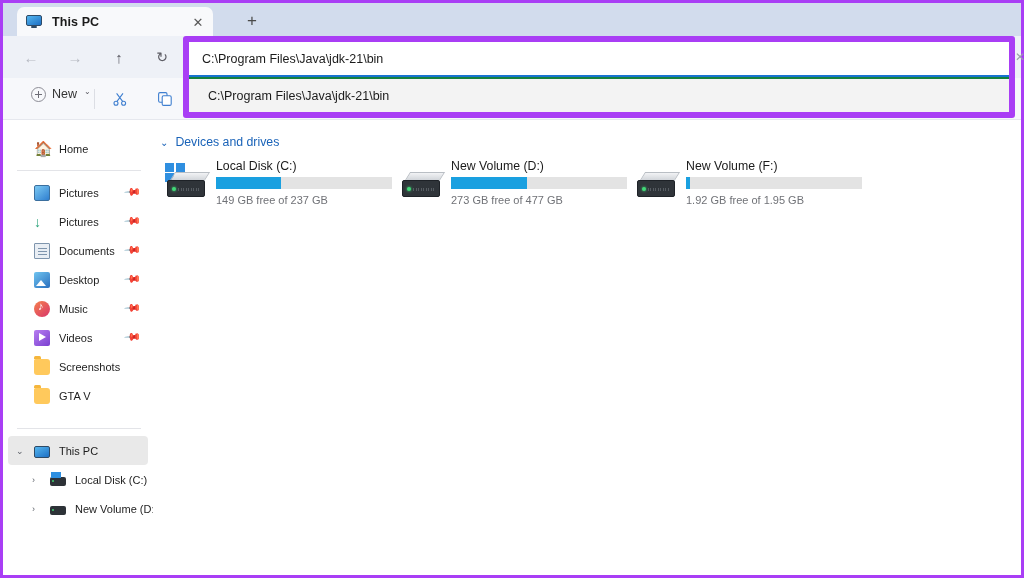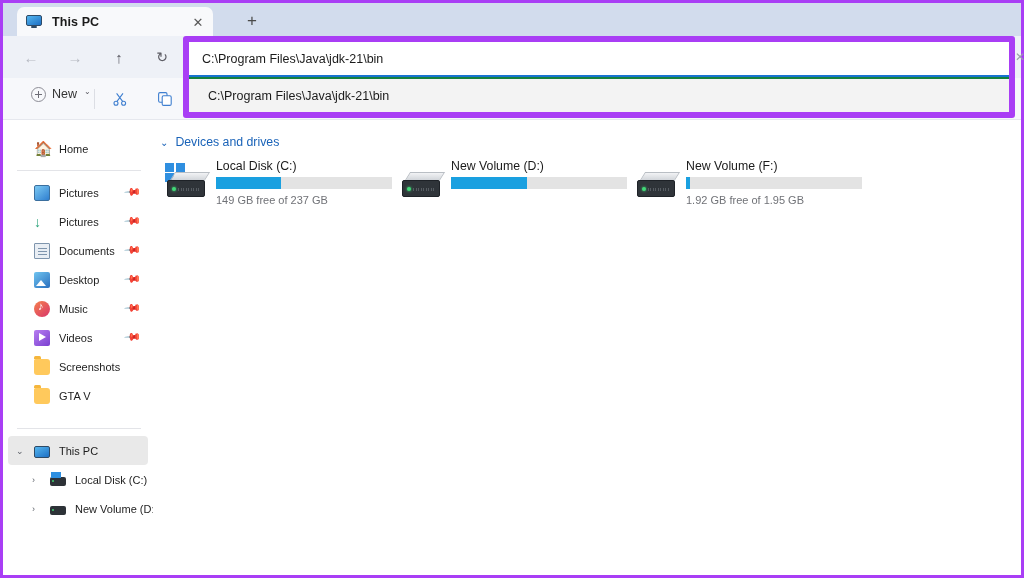--- a/index.html
+++ b/index.html
@@ -347,20 +347,21 @@
           <div class="dtop"></div>
             <div class="dbody">
               <div class="vents"></div>
             </div>
         </div>
         <div class="drive-info">
           <div class="drive-name">New Volume (D:)</div>
           <div class="bar">
               <i style="width:43%"></i>
             </div>
+          <div class="drive-free">273 GB free of 477 GB</div>
         </div>
       </div>
 
 
       <div class="drive">
         <div class="drive-ico">
           <div class="dtop"></div>
             <div class="dbody">
               <div class="vents"></div>
             </div>

